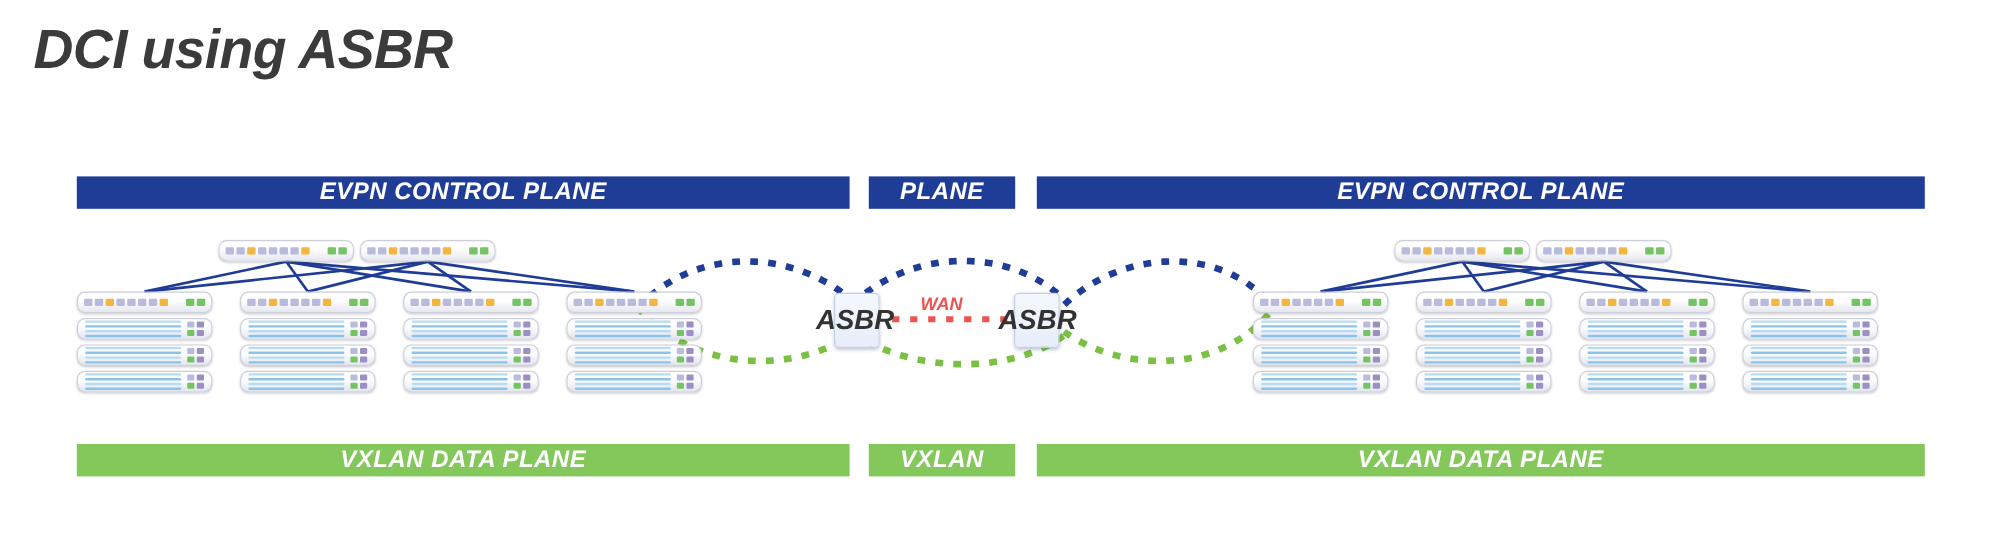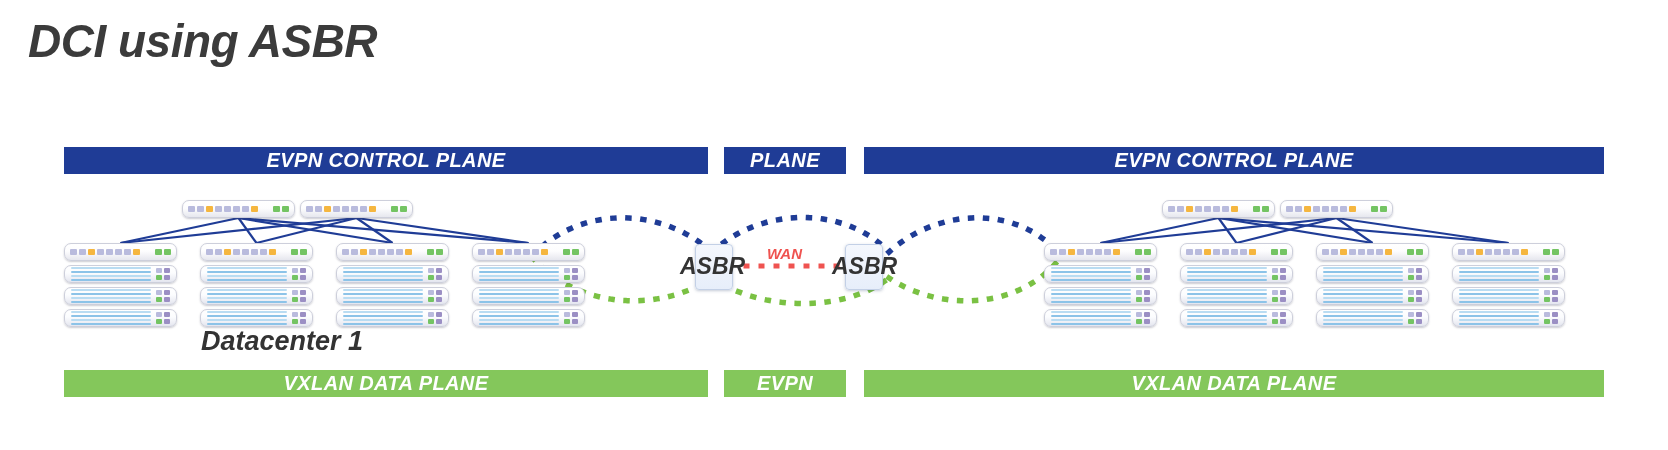--- a/index.html
+++ b/index.html
@@ -98,21 +98,21 @@
 
 <div id="stage">
 
   <div class="title">DCI using ASBR</div>
 
   <div class="banner blue" id="bn-left">EVPN CONTROL PLANE</div>
   <div class="banner blue" id="bn-mid">PLANE</div>
   <div class="banner blue" id="bn-right">EVPN CONTROL PLANE</div>
 
   <div class="banner green" id="bg-left">VXLAN DATA PLANE</div>
-  <div class="banner green" id="bg-mid">EVPN</div>
+  <div class="banner green" id="bg-mid">VXLAN</div>
   <div class="banner green" id="bg-right">VXLAN DATA PLANE</div>
 
   <svg id="net" viewBox="0 0 1668 450" xmlns="http://www.w3.org/2000/svg">
 
     <g id="fabric-links-dc1" stroke="#1f3c96" stroke-width="2.2" fill="none">
         <line x1="238.5" y1="218" x2="120.5" y2="243"></line>
         <line x1="238.5" y1="218" x2="256.5" y2="243"></line>
         <line x1="238.5" y1="218" x2="392.5" y2="243"></line>
         <line x1="238.5" y1="218" x2="528.5" y2="243"></line>
         <line x1="356.5" y1="218" x2="120.5" y2="243"></line>
@@ -745,15 +745,14 @@
         </span>
       </div>
     </div>
 
   <div class="router" id="rt-left" style="left: 695px; top: 244px;"></div>
   <div class="router" id="rt-right" style="left: 845px; top: 244px;"></div>
   <div class="asbr-text" id="asbr-l" style="left: 680px; top: 255px;">ASBR</div>
   <div class="asbr-text" id="asbr-r" style="left: 832px; top: 255px;">ASBR</div>
   <div class="wan-text" id="wan" style="left: 767px; top: 246px;">WAN</div>
 
-  <div class="dc-label" id="dc1-label">Datacenter 1</div>
 
 </div>
 
 </body></html>

